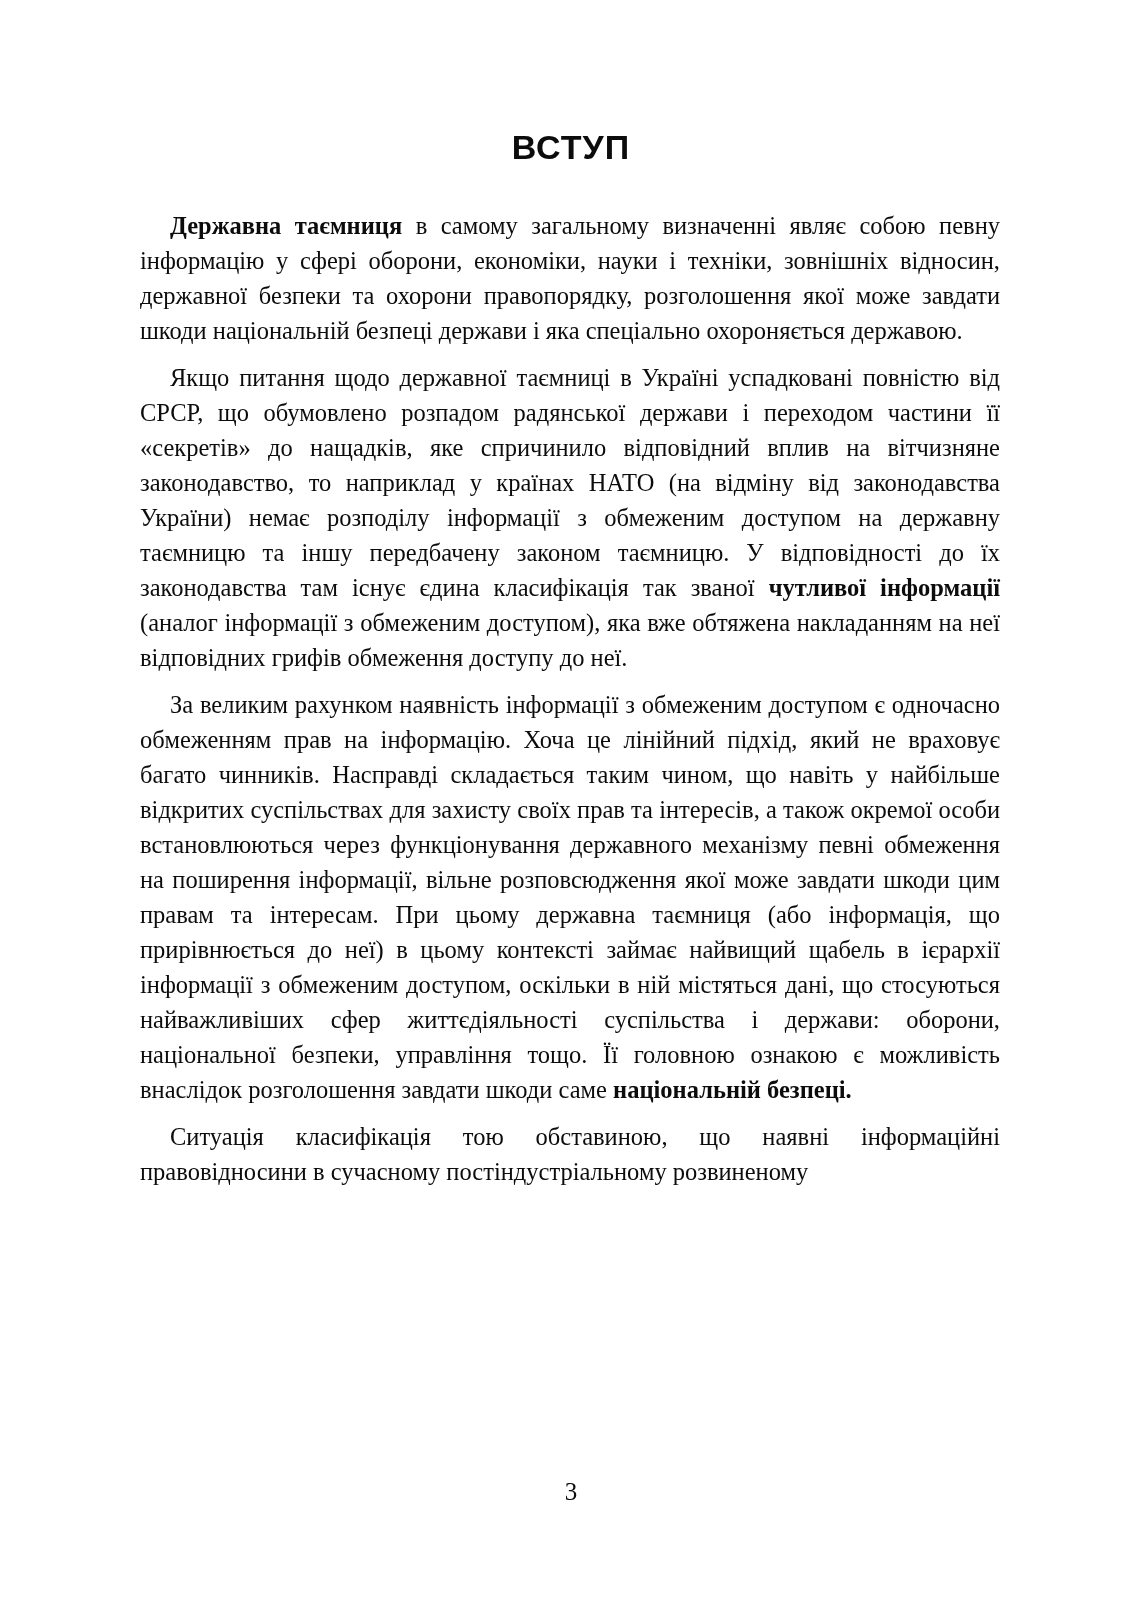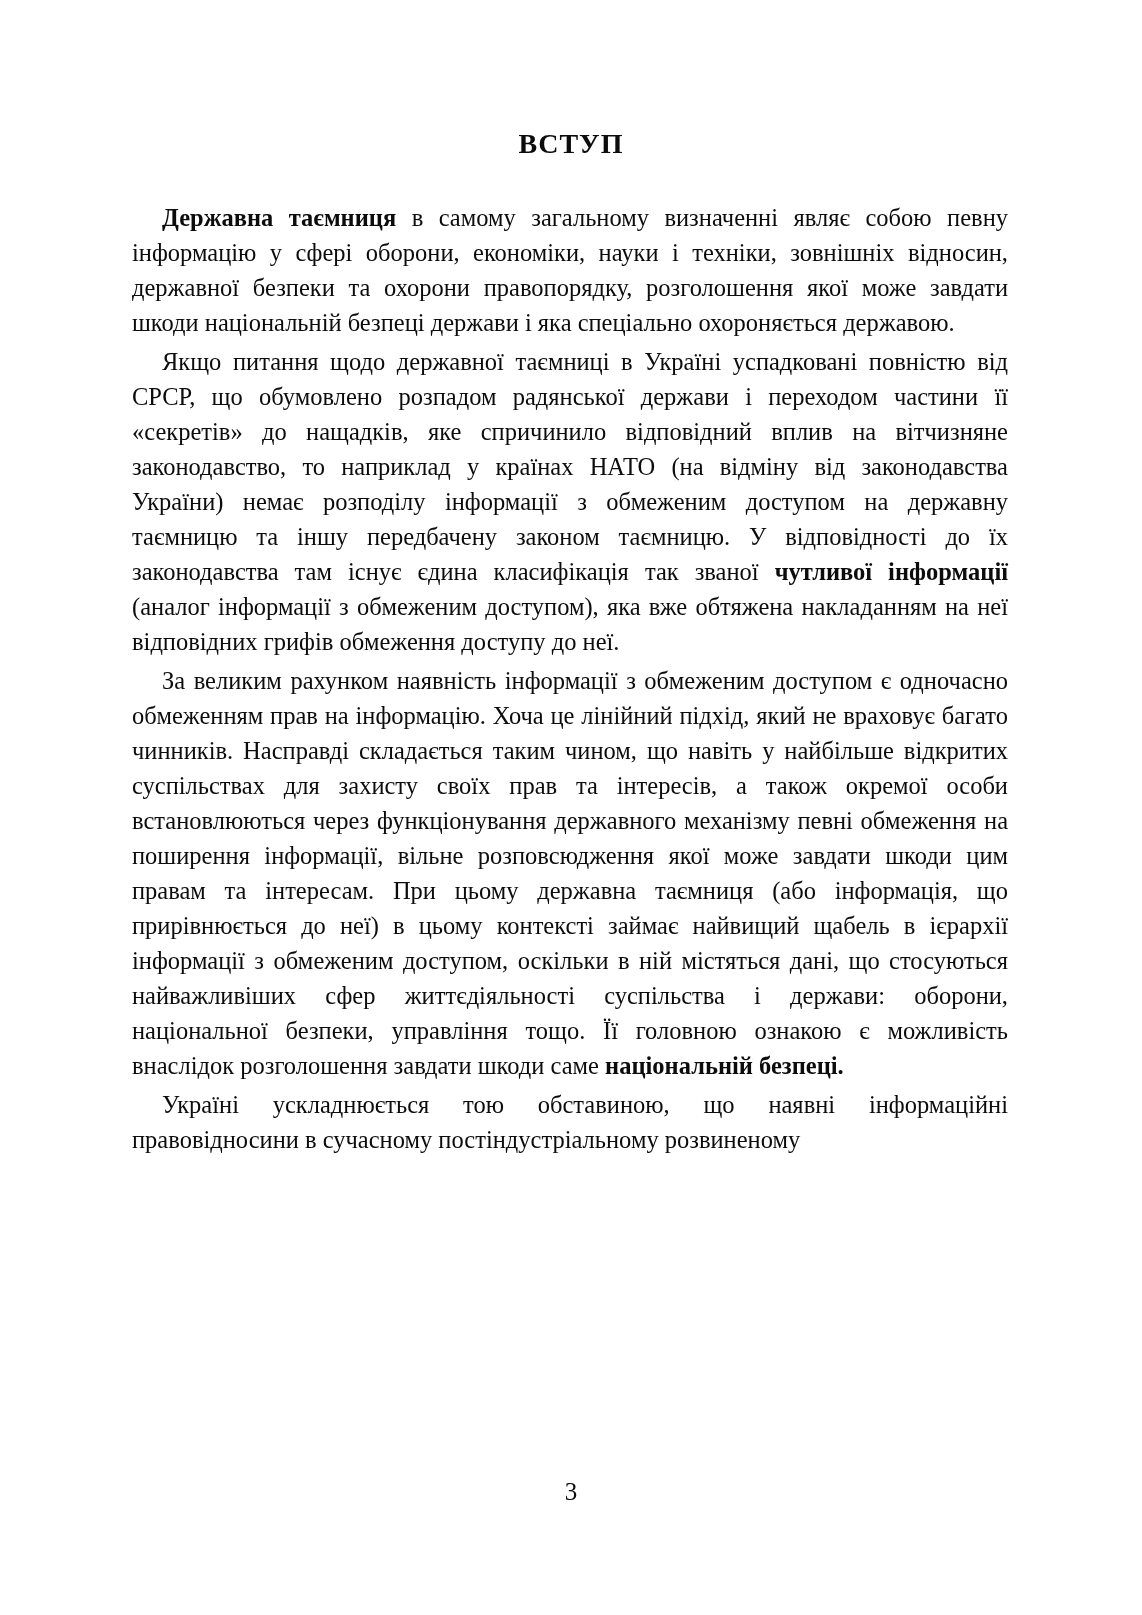--- a/index.html
+++ b/index.html
@@ -14,39 +14,39 @@
     background: #ffffff;
     color: #0c0c0c;
     overflow: hidden;
   }
   .page-title {
     position: absolute;
     top: 128px;
     left: 0;
     width: 100%;
     text-align: center;
-    font-family: Liberation Serif, serif;
+    font-family: Liberation Sans, sans-serif;
     font-weight: 700;
-    font-size: 28px;
+    font-size: 34px;
     letter-spacing: 1px;
     color: #0c0c0c;
   }
   .body-text {
     position: absolute;
     top: 196px;
     left: 128px;
     width: 884px;
     font-family: "Liberation Serif", serif;
     font-size: 24.5px;
     line-height: 35px;
     text-align: justify;
     color: #0c0c0c;
   }
   .body-text p {
-    margin: 4px;
+    margin: 12px;
     padding: 0;
     text-indent: 30px;
   }
   .body-text b {
     font-weight: 700;
   }
   .page-number {
     position: absolute;
     top: 1478px;
     left: 0;
@@ -66,19 +66,19 @@
 
   <div class="body-text">
 
     <p><span></span><b>Державна таємниця</b><span> в самому загальному визначенні являє собою певну інформацію у сфері оборони, економіки, науки і техніки, зовнішніх відносин, державної безпеки та охорони правопорядку, розголошення якої може завдати шкоди національній безпеці держави і яка спеціально охороняється державою.</span></p>
 
     <p><span>Якщо питання щодо державної таємниці в Україні успадковані повністю від СРСР, що обумовлено розпадом радянської держави і переходом частини її «секретів» до нащадків, яке спричинило відповідний вплив на вітчизняне законодавство, то наприклад у країнах НАТО (на відміну від законодавства України) немає розподілу інформації з обмеженим доступом на державну таємницю та іншу передбачену законом таємницю. У відповідності до їх законодавства там існує єдина класифікація так званої </span><b>чутливої інформації</b><span> (аналог інформації з обмеженим доступом), яка вже обтяжена накладанням на неї відповідних грифів обмеження доступу до неї.</span></p>
 
     <p><span>За великим рахунком наявність інформації з обмеженим доступом є одночасно обмеженням прав на інформацію. Хоча це лінійний підхід, який не враховує багато чинників. Насправді складається таким чином, що навіть у найбільше відкритих суспільствах для захисту своїх прав та інтересів, а також окремої особи встановлюються через функціонування державного механізму певні обмеження на поширення інформації, вільне розповсюдження якої може завдати шкоди цим правам та інтересам. При цьому державна таємниця (або інформація, що прирівнюється до неї) в цьому контексті займає найвищий щабель в ієрархії інформації з обмеженим доступом, оскільки в ній містяться дані, що стосуються найважливіших сфер життєдіяльності суспільства і держави: оборони, національної безпеки, управління тощо. Її головною ознакою є можливість внаслідок розголошення завдати шкоди саме </span><b>національній безпеці.</b><span></span></p>
 
 
-    <p><span>Україні ускладнюється тою обставиною, що наявні інформаційні правовідносини в сучасному постіндустріальному розвиненому</span><b></b><span></span></p>
+    <p><span>Ситуація класифікація тою обставиною, що наявні інформаційні правовідносини в сучасному постіндустріальному розвиненому</span><b></b><span></span></p>
 
   </div>
 
   <div class="page-number">3</div>
 
 </div>
 
 </body></html>

